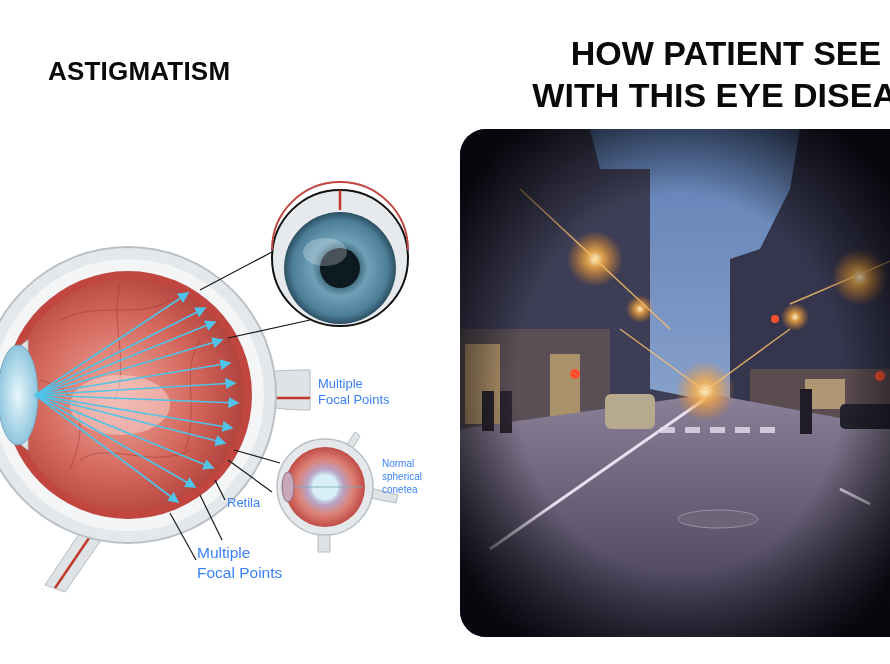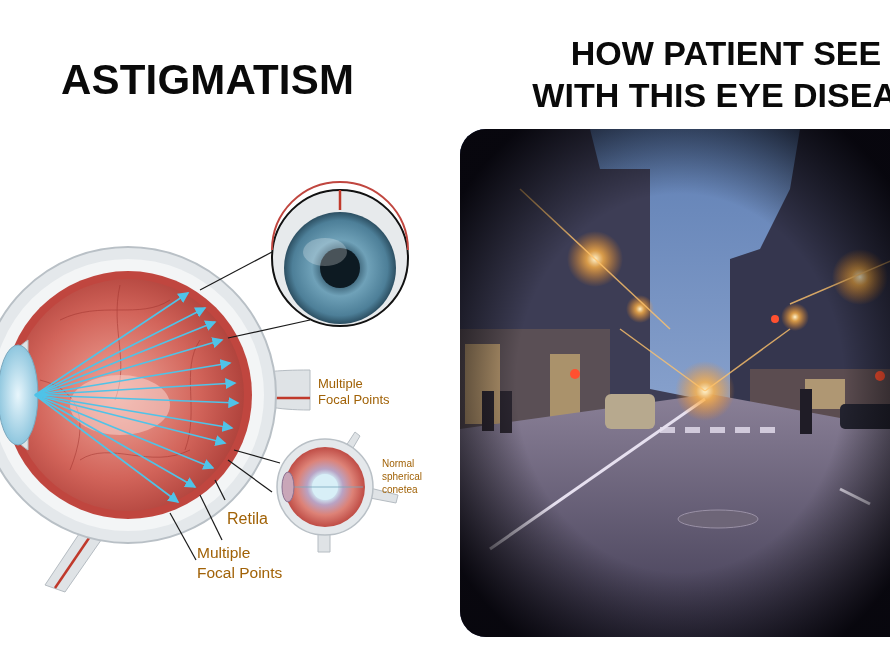--- a/index.html
+++ b/index.html
@@ -1,24 +1,24 @@
 <!DOCTYPE html>
 <html><head>
 <meta charset="utf-8">
 <style>
   html, body { margin:0; padding:0; background:#ffffff; }
   body { width:890px; height:664px; position:relative; overflow:hidden; font-family:"Liberation Sans", sans-serif; }
-  .title-left { position:absolute; left:61px; top:56px; font-size:42px; font-weight:700; color:#0a0a0a; letter-spacing:0.2px; }
+  .title-left { position:absolute; left:48px; top:56px; font-size:26px; font-weight:700; color:#0a0a0a; letter-spacing:0.2px; }
   .title-right { position:absolute; left:496px; top:32px; width:460px; font-size:34px; font-weight:700; color:#0a0a0a; line-height:42px; text-align:center; white-space:nowrap; }
   .title-right span { display:block; }
   .diagram { position:absolute; left:0; top:180px; width:440px; height:420px; }
-  .label { position:absolute; font-family:"Liberation Sans", sans-serif; color:#a16207; font-weight:500; }
+  .label { position:absolute; font-family:"Liberation Sans", sans-serif; color:#3b82f6; font-weight:500; }
   .lbl-mfp1 { left:318px; top:376px; font-size:13px; line-height:16px; }
   .lbl-normal { left:382px; top:457px; font-size:10px; line-height:13px; }
-  .lbl-retila { left:227px; top:495px; font-size:16px;margin-top:15px; }
+  .lbl-retila { left:227px; top:495px; font-size:13px; }
   .lbl-mfp2 { left:197px; top:543px; font-size:15.5px; line-height:20px; }
   .photo { position:absolute; left:460px; top:129px; width:440px; height:508px; border-radius:26px 0 0 26px; overflow:hidden; }
   .photo svg { display:block; }
 </style>
 </head>
 <body>
 
 <div class="title-left">ASTIGMATISM</div>
 
 <div class="title-right">

